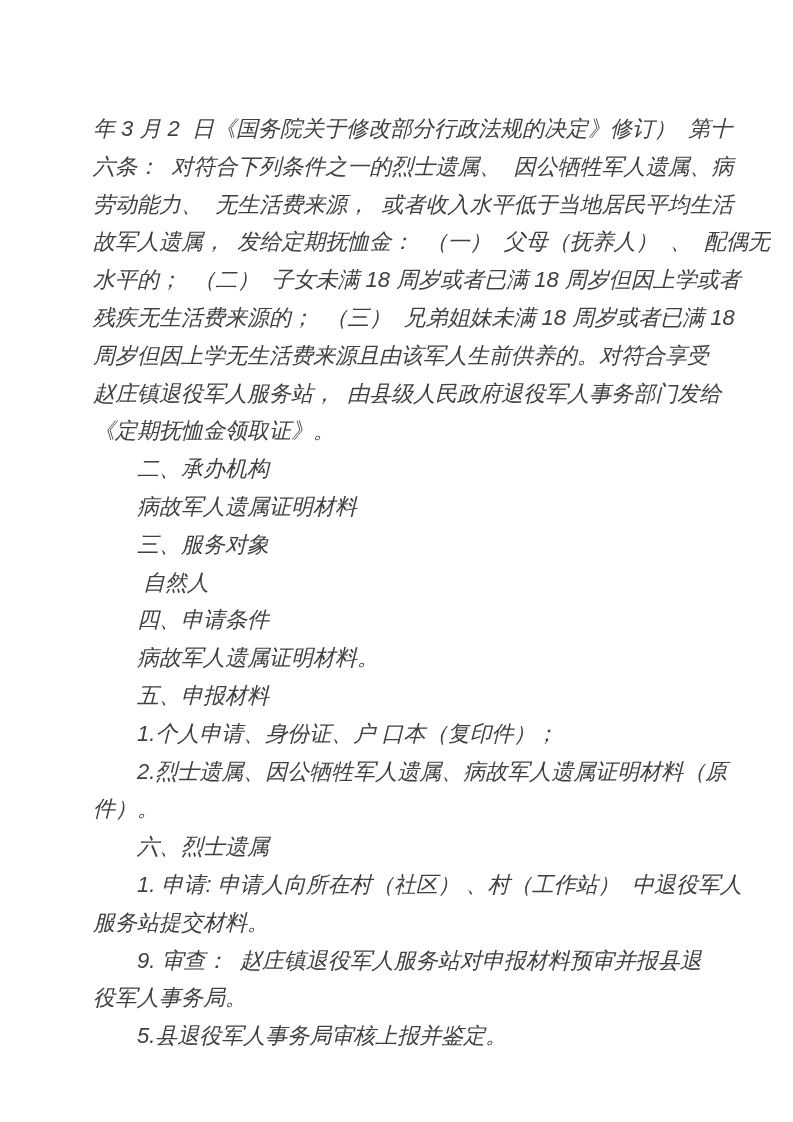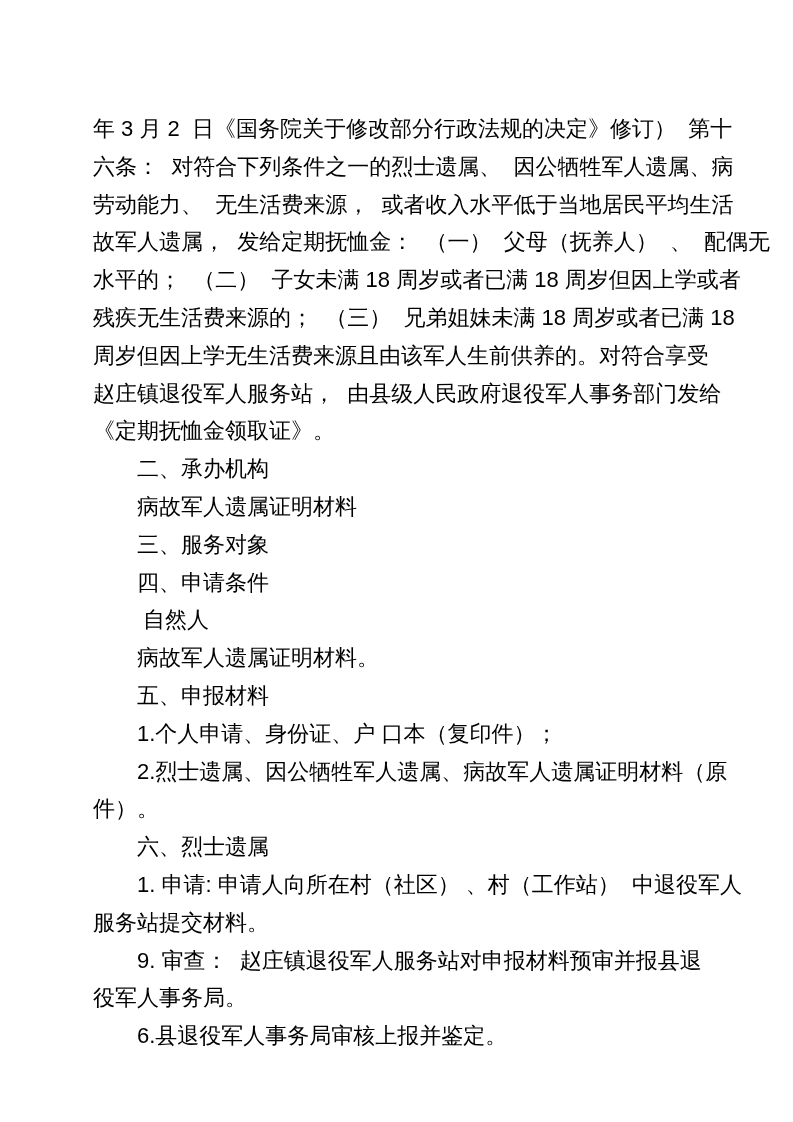--- a/index.html
+++ b/index.html
@@ -30,40 +30,40 @@
     height: 37.8px;
   }
   .line.indent {
     padding-left: 44px;
   }
 </style>
 </head>
 <body>
 
 <div class="page" style="background: rgb(255, 255, 255);">
-  <div class="doc" id="doc-body" style="color: #000000;">
+  <div class="doc" id="doc-body" style="color: #404040; font-style: italic;">
       <div class="line">年 3 月 2  日《国务院关于修改部分行政法规的决定》修订）  第十</div>
       <div class="line">六条：  对符合下列条件之一的烈士遗属、  因公牺牲军人遗属、病</div>
       <div class="line">劳动能力、  无生活费来源，  或者收入水平低于当地居民平均生活</div>
       <div class="line">故军人遗属，  发给定期抚恤金：  （一）  父母（抚养人）  、  配偶无</div>
       <div class="line">水平的；  （二）  子女未满 18 周岁或者已满 18 周岁但因上学或者</div>
       <div class="line">残疾无生活费来源的；  （三）  兄弟姐妹未满 18 周岁或者已满 18</div>
       <div class="line">周岁但因上学无生活费来源且由该军人生前供养的。对符合享受</div>
       <div class="line">赵庄镇退役军人服务站，  由县级人民政府退役军人事务部门发给</div>
       <div class="line">《定期抚恤金领取证》。</div>
       <div class="line indent">二、承办机构</div>
       <div class="line indent">病故军人遗属证明材料</div>
       <div class="line indent">三、服务对象</div>
+      <div class="line indent"> 自然人</div>
       <div class="line indent">四、申请条件</div>
-      <div class="line indent"> 自然人</div>
       <div class="line indent">病故军人遗属证明材料。</div>
       <div class="line indent">五、申报材料</div>
       <div class="line indent">1.个人申请、身份证、户 口本（复印件）；</div>
       <div class="line indent">2.烈士遗属、因公牺牲军人遗属、病故军人遗属证明材料（原</div>
       <div class="line">件）。</div>
       <div class="line indent">六、烈士遗属</div>
       <div class="line indent">1. 申请: 申请人向所在村（社区） 、村（工作站）  中退役军人</div>
       <div class="line">服务站提交材料。</div>
       <div class="line indent">9. 审查：  赵庄镇退役军人服务站对申报材料预审并报县退</div>
       <div class="line">役军人事务局。</div>
-      <div class="line indent">6.县退役军人事务局审核上报并鉴定。</div>
+      <div class="line indent">5.县退役军人事务局审核上报并鉴定。</div>
     </div>
 </div>
 
 </body></html>

